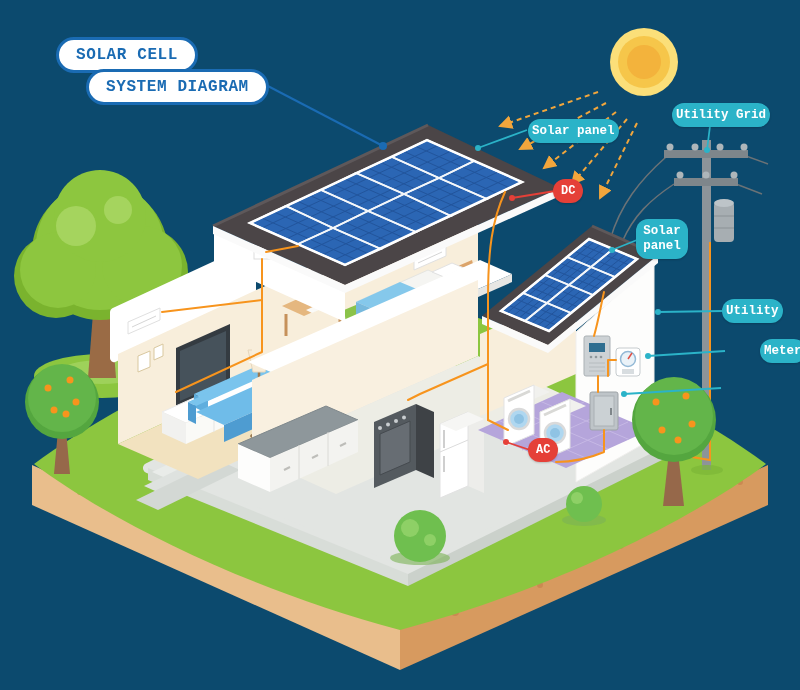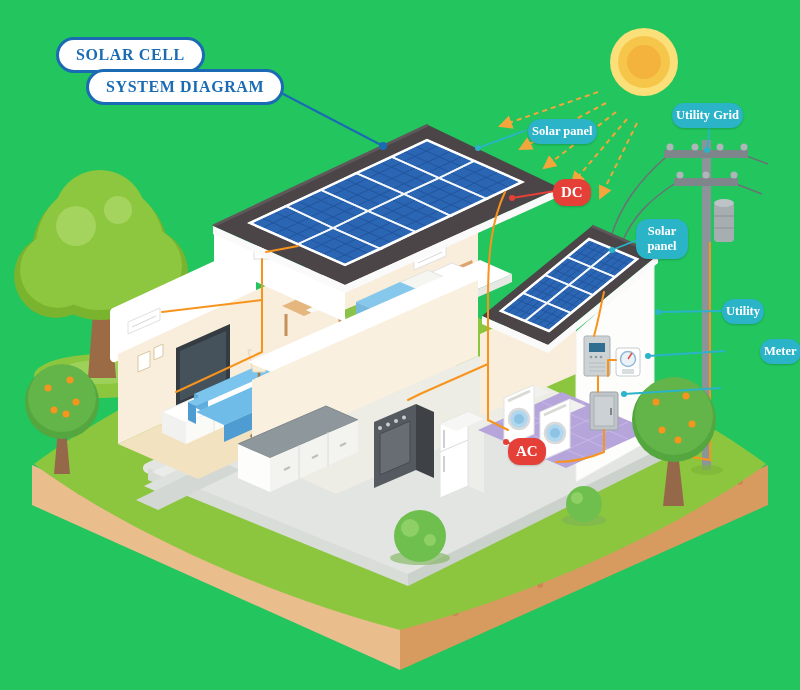--- a/index.html
+++ b/index.html
@@ -1,23 +1,23 @@
 <!DOCTYPE html>
 <html><head>
 <meta charset="utf-8">
 <style>
   html,body{margin:0;padding:0;background:#fff;}
-  .stage{position:relative;width:800px;height:690px;background:#22c55e;overflow:hidden;
-         font-family:Liberation Serif, serif;}
+  .stage{position:relative;width:800px;height:690px;background:#0c4a6e;overflow:hidden;
+         font-family:Liberation Mono, monospace;}
   .stage svg{position:absolute;left:0;top:0;}
   .pill{position:absolute;display:inline-block;white-space:nowrap;z-index:5;}
   .pill-teal{background:#2BB3C8;color:#fff;font-size:12.5px;font-weight:600;
              padding:5px 4px;border-radius:12px;box-shadow:0 1px 2px rgba(0,0,0,.18);}
   .pill-teal.twoline{white-space:normal;text-align:center;line-height:1.2;width:44px;}
-  .pill-red{background:#E54038;color:#fff;font-size:15px;font-weight:700;
+  .pill-red{background:#E54038;color:#fff;font-size:12px;font-weight:700;
             padding:5px 8px;border-radius:12px;box-shadow:0 1px 2px rgba(0,0,0,.18);}
   .pill-title{background:#fff;color:#1A6BB3;border:3px solid #1A6BB3;border-radius:18px;
               font-size:16px;font-weight:700;letter-spacing:.6px;padding:6px 17px;}
 </style>
 </head>
 <body>
 
 <div class="stage">
 
 <svg width="800" height="690" viewBox="0 0 800 690">
@@ -444,15 +444,15 @@
 
 <div class="pill pill-title" style="left:56px;top:37px;">SOLAR CELL</div>
 <div class="pill pill-title" style="left:86px;top:69px;">SYSTEM DIAGRAM</div>
 
 <div class="pill pill-teal" style="left:528px;top:119px;">Solar panel</div>
 <div class="pill pill-red" style="left:553px;top:179px;">DC</div>
 <div class="pill pill-teal" style="left:672px;top:103px;">Utility Grid</div>
 <div class="pill pill-teal twoline" style="left:636px;top:219px;">Solar panel</div>
 <div class="pill pill-teal" style="left:722px;top:299px;">Utility</div>
 <div class="pill pill-teal" style="left:760px;top:339px;">Meter</div>
-<div class="pill pill-red" style="left:508px;top:438px;">AC</div>
+<div class="pill pill-red" style="left:528px;top:438px;">AC</div>
 
 </div>
 
 </body></html>

